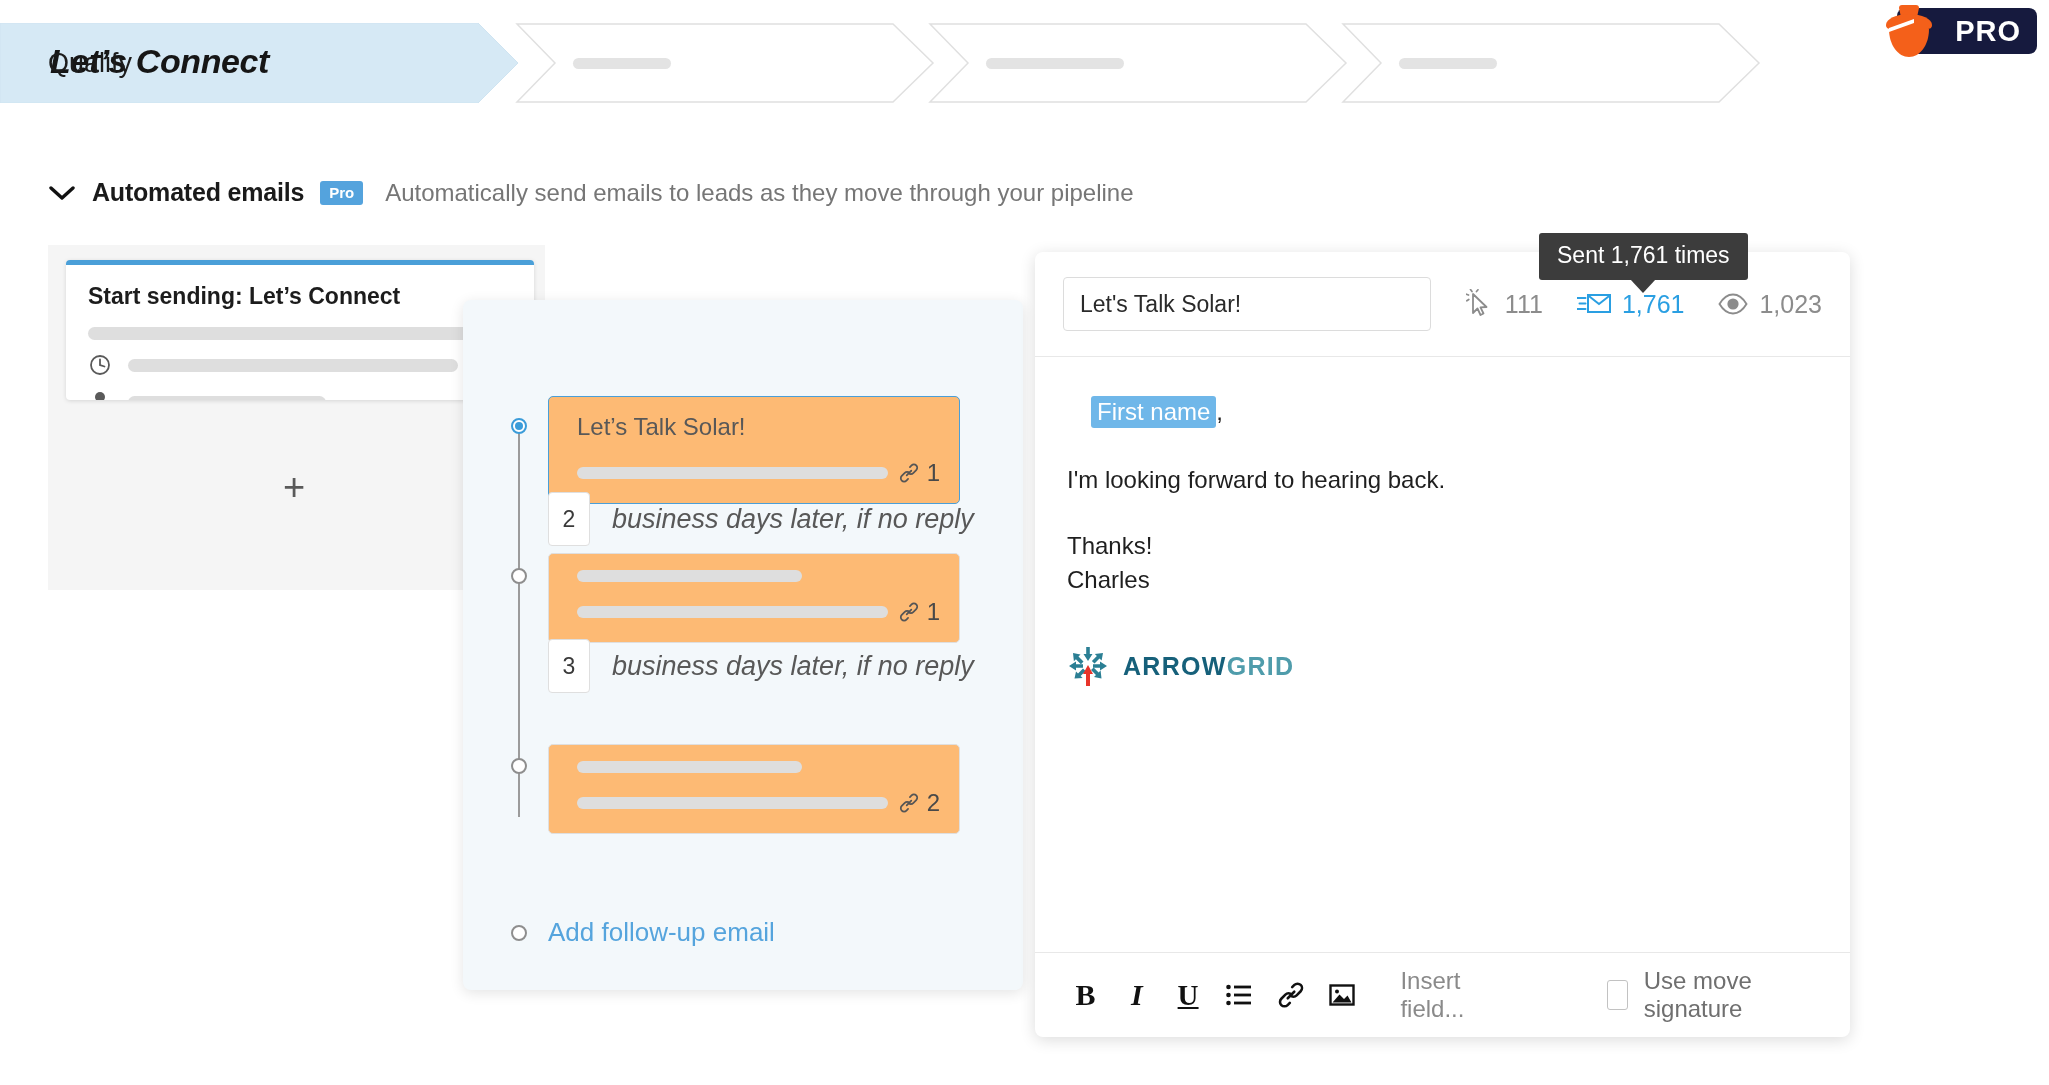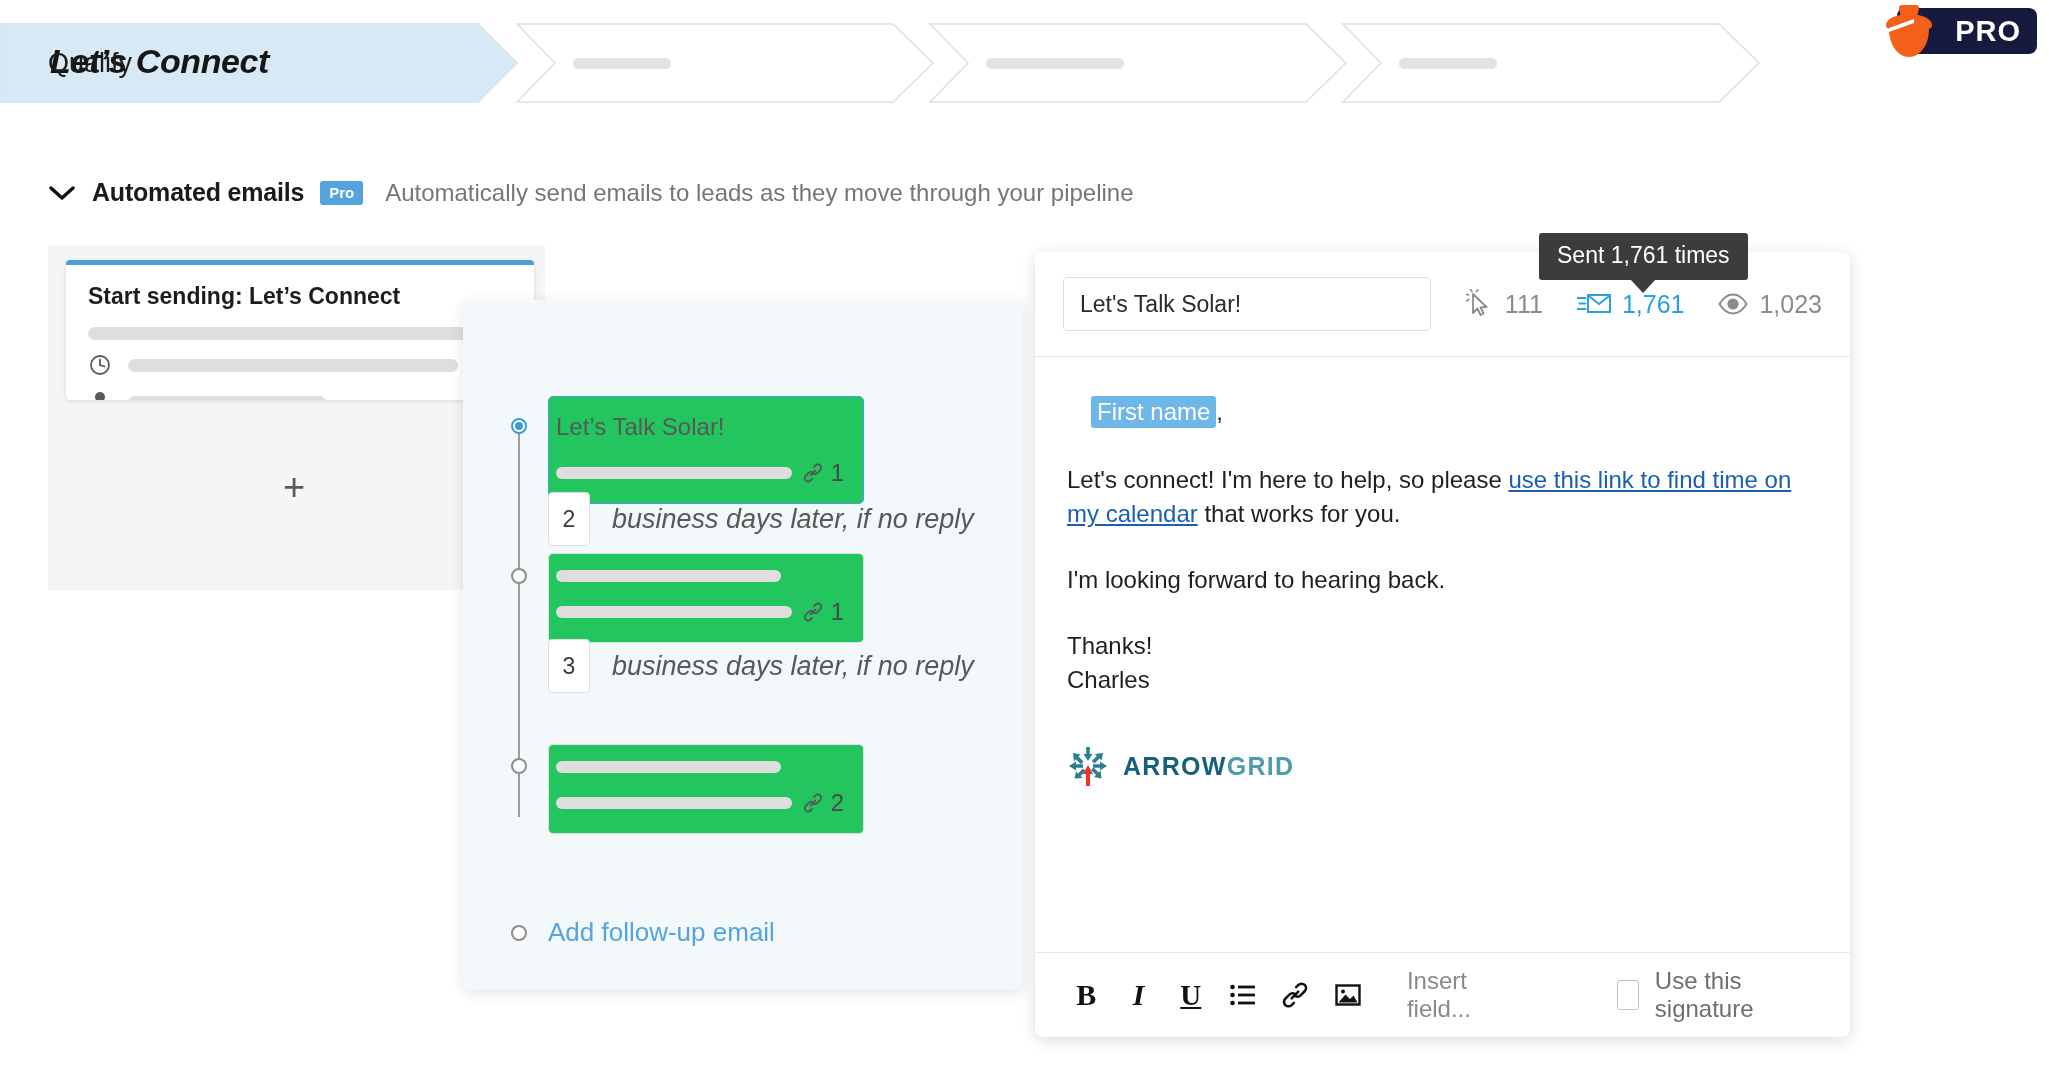--- a/index.html
+++ b/index.html
@@ -249,26 +249,26 @@
     left: 2px;
     top: 2px;
     width: 8px;
     height: 8px;
     border-radius: 50%;
     background: #3b9cd9;
   }
   .seq-email {
     position: absolute;
     left: 548px;
-    width: 316px;
-    background: #22c55e;
+    width: 412px;
+    background: #fdba74;
     border: 1px solid #dfdfdf;
     border-radius: 5px;
     box-sizing: border-box;
-    padding: 16px 19px 16px 7px;
+    padding: 16px 19px 16px 28px;
   }
   .seq-email.selected {
     border: 1px solid #4a9fd8;
   }
   .seq-subject {
     font-size: 24px;
     color: #585858;
     margin-bottom: 18px;
   }
   .seq-email .sub-bar {
@@ -685,21 +685,20 @@
         <span>1,023</span>
       </div>
 
     </div>
   </div>
 
   <div id="editor-body">
     <p class="tight" style="margin-bottom:34px;padding-left:24px;">
       <span class="merge-tag">First name</span><span>,</span>
     </p>
-    <p><span>Let's connect! I'm here to help, so please </span><span id="body-link">use this link to find time on my calendar</span><span> that works for you.</span></p>
     <p>I'm looking forward to hearing back.</p>
     <p class="tight">Thanks!</p>
     <p class="tight">Charles</p>
 
     <div id="signature-logo">
       <svg width="44" height="42" viewBox="0 0 44 42">
         <g fill="#2b7f94">
           <path d="M21 2 L25.5 9 L22.8 9 L22.8 16 L19.2 16 L19.2 9 L16.5 9 Z" transform="rotate(180 21 9)"></path>
           <path d="M6 8 L13.5 9.5 L11.5 11.6 L16.5 16.6 L13.9 19.2 L8.9 14.2 L6.9 16.3 Z"></path>
           <path d="M36 8 L34.6 15.5 L32.5 13.5 L27.5 18.5 L24.9 15.9 L29.9 10.9 L27.8 8.9 Z"></path>
@@ -738,19 +737,19 @@
     <span class="tb-btn">
       <svg width="26" height="24" viewBox="0 0 26 24">
         <rect x="1.5" y="2.5" width="23" height="19" fill="none" stroke="#111" stroke-width="2.4"></rect>
         <circle cx="8" cy="8.5" r="2" fill="#111"></circle>
         <path d="M3.5 19.5 L10.5 11.5 L15 16 L18.5 12.5 L22.5 19.5 Z" fill="#111"></path>
       </svg>
     </span>
     <span id="insert-field">Insert field...</span>
     <span id="signature-toggle">
       <span id="sig-checkbox"></span>
-      <span id="sig-label">Use this signature</span>
+      <span id="sig-label">Use move signature</span>
     </span>
   </div>
 
 </div>
 
 <div id="tooltip">Sent 1,761 times</div>
 
 </body></html>

